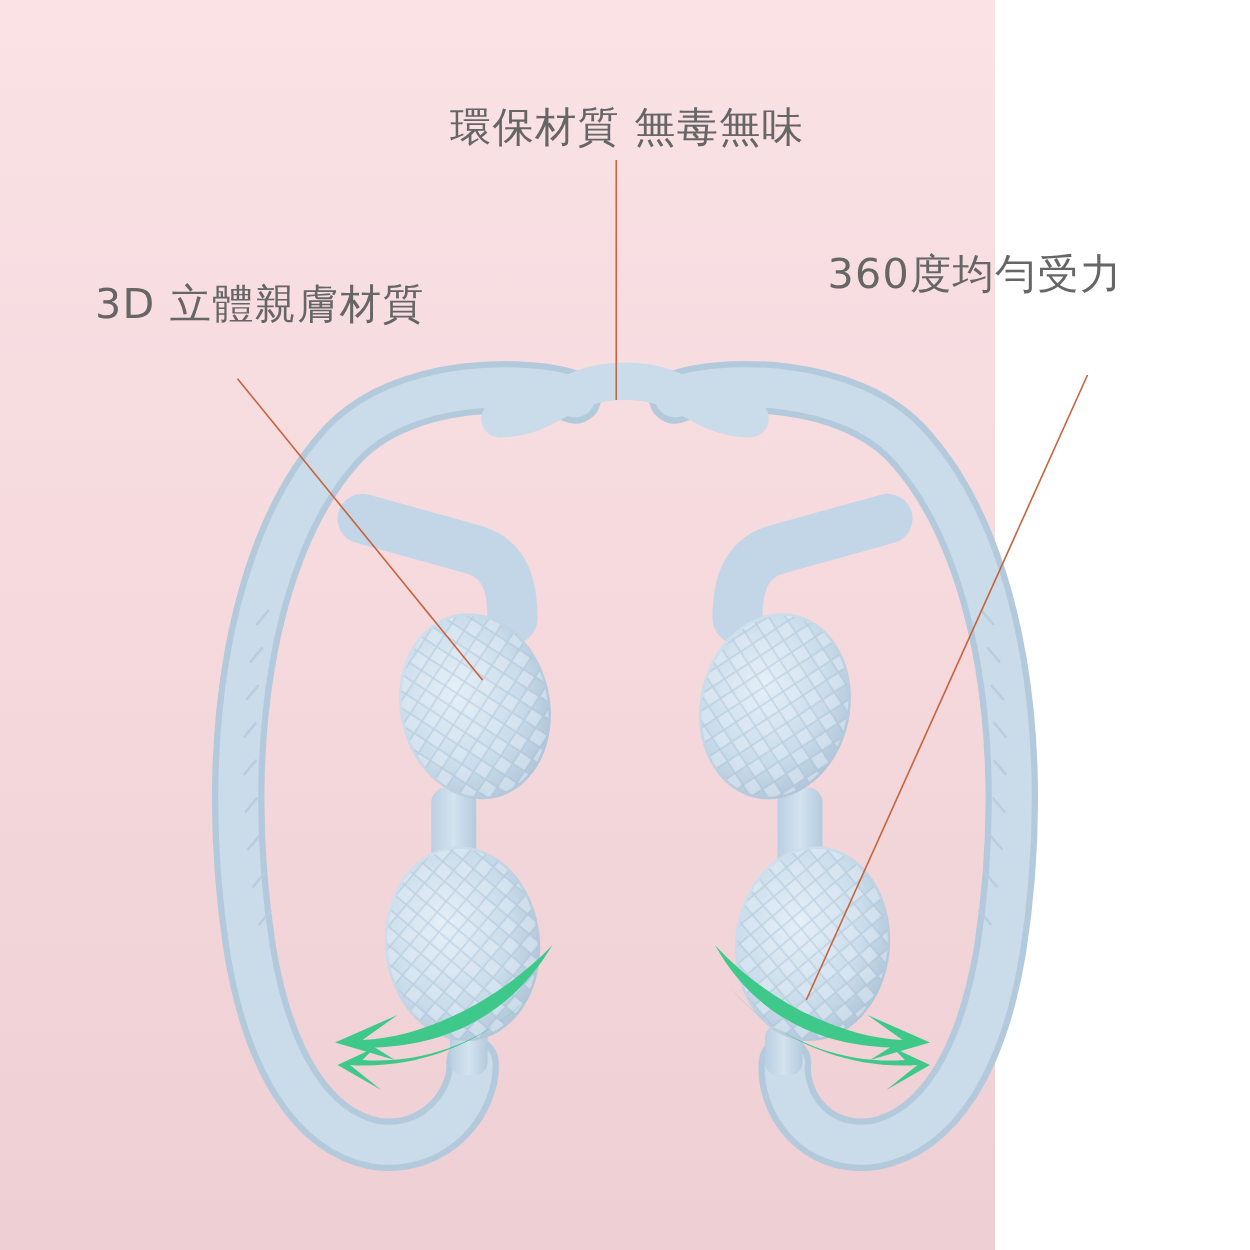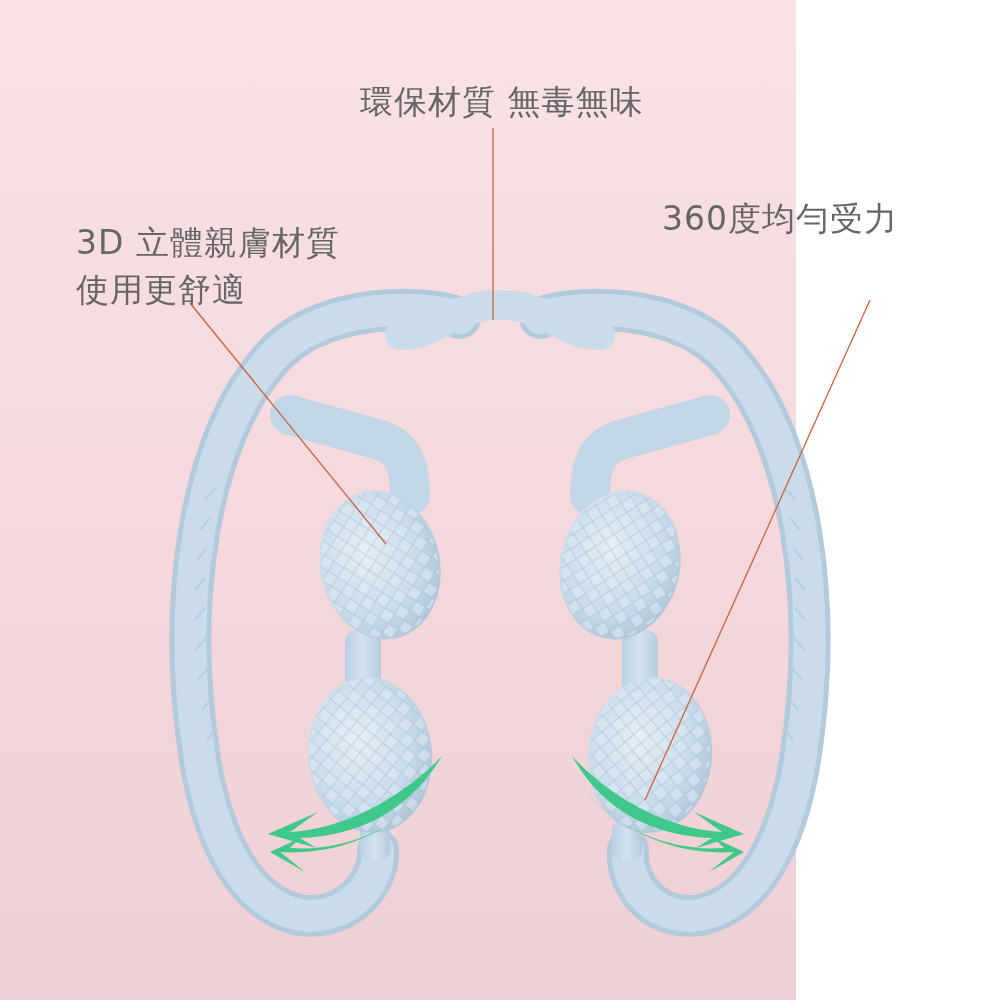--- a/index.html
+++ b/index.html
@@ -110,20 +110,19 @@
       <line x1="870" y1="300" x2="645" y2="800"></line>
     </g>
   </svg>
 
   <div class="label" id="lbl-top">
     <div>環保材質 無毒無味</div>
   </div>
 
   <div class="label" id="lbl-left">
     <div>3D 立體親膚材質</div>
-    <div>使用更舒適</div>
   </div>
 
   <div class="label" id="lbl-right">
     <div>360度均勻受力</div>
   </div>
 
 </div>
 
 </body></html>

